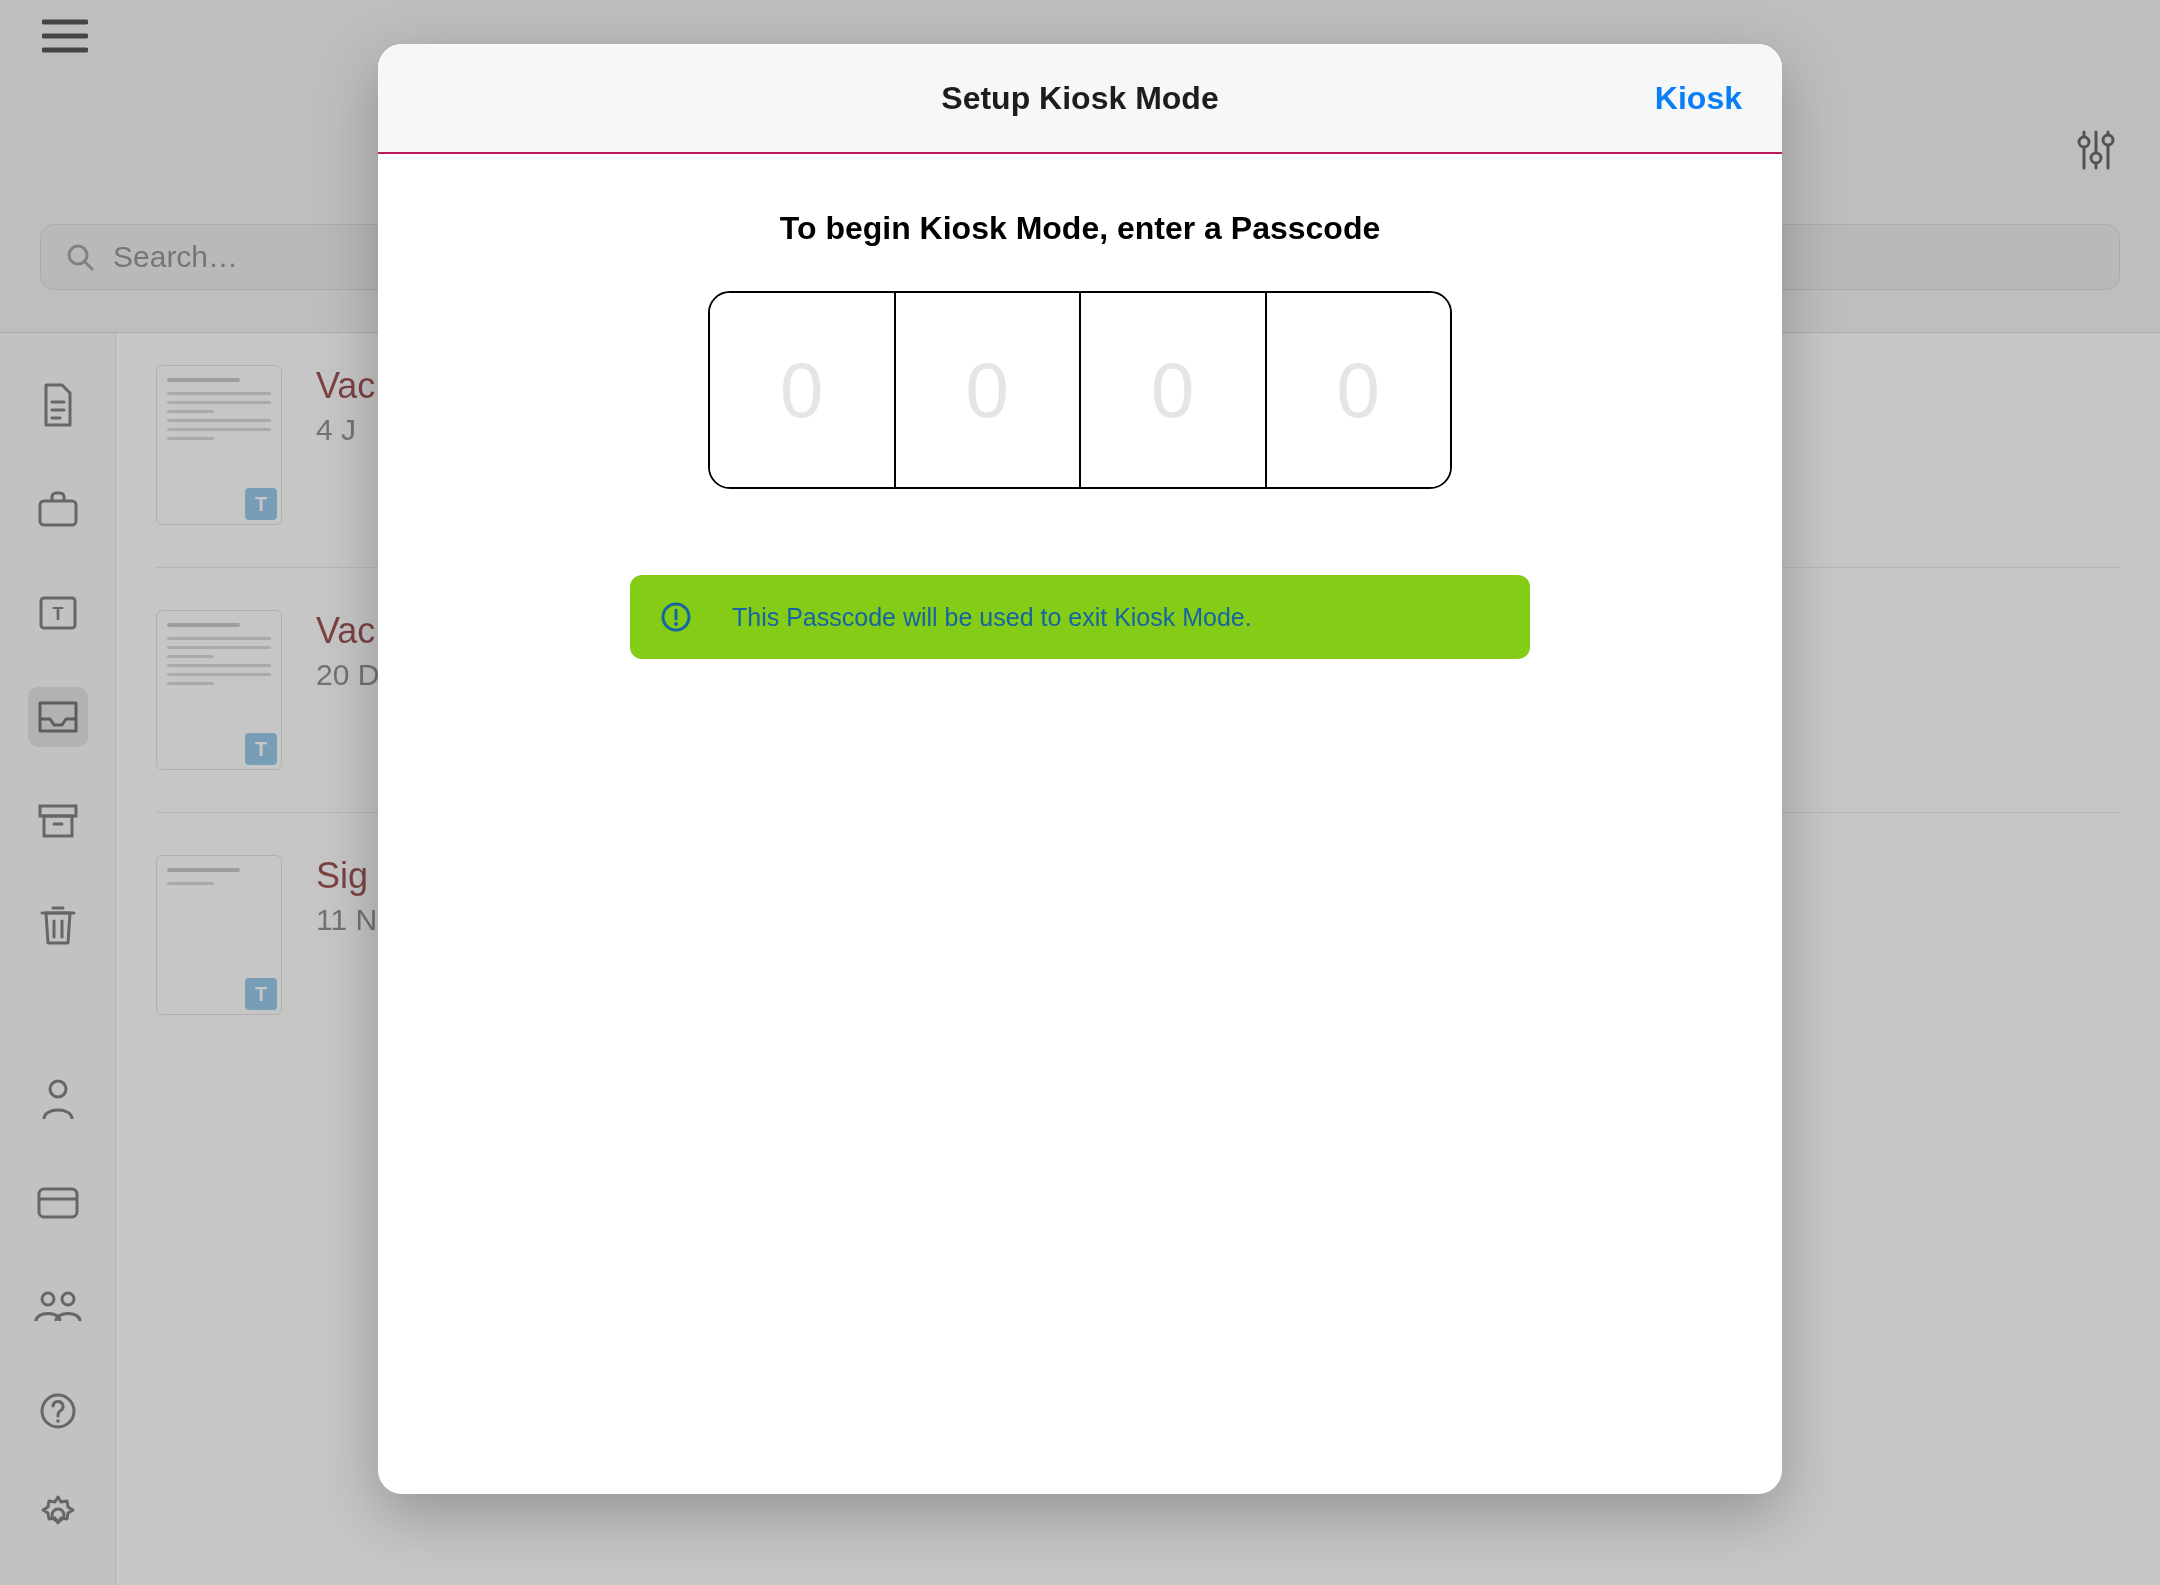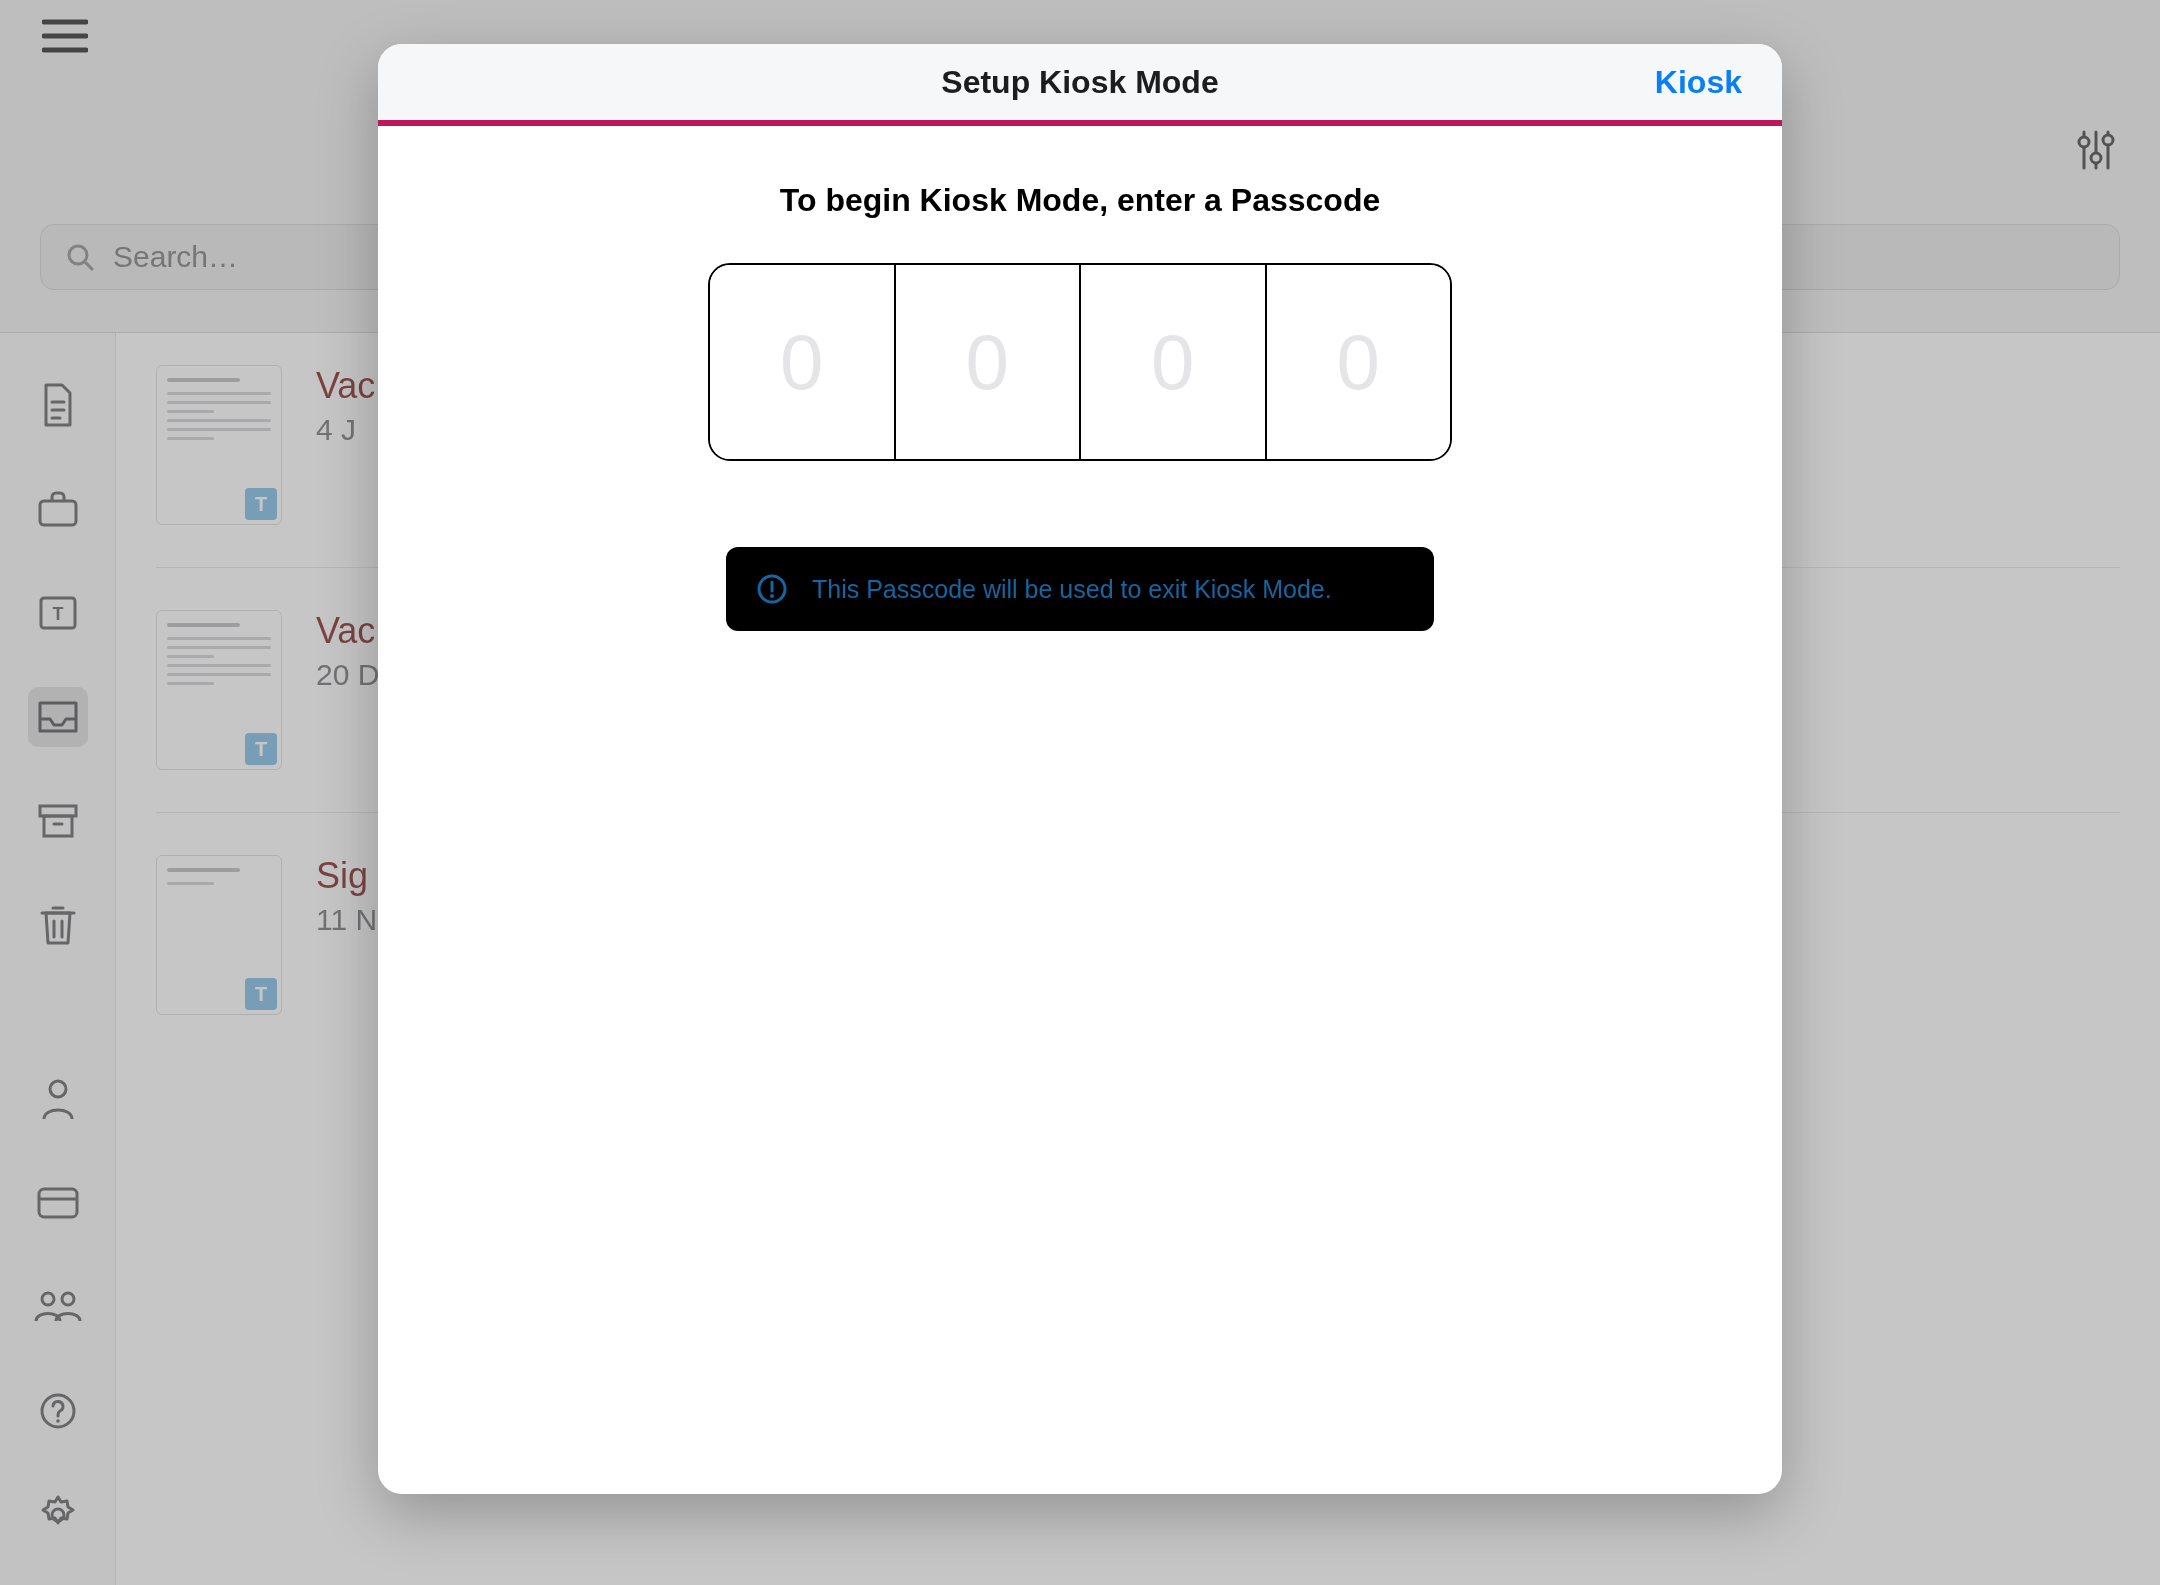--- a/index.html
+++ b/index.html
@@ -195,23 +195,23 @@
       height: 1450px;
       background: #fff;
       border-radius: 24px;
       overflow: hidden;
       box-shadow: 0 20px 60px rgba(0,0,0,0.25);
       display: flex;
       flex-direction: column;
     }
 
     .modal-header {
-      height: 82px;
+      height: 110px;
       background: #f6f7f9;
-      border-bottom: 6px solid #be185d;
+      border-bottom: 2px solid #be185d;
       display: flex;
       align-items: center;
       justify-content: center;
       position: relative;
     }
 
     .modal-title {
       font-size: 32px;
       font-weight: 600;
       color: #1d1d1f;
@@ -273,27 +273,27 @@
       font-weight: 400;
       color: #000;
       background: transparent;
     }
     .passcode-input::placeholder {
       color: #e5e5e7;
     }
 
     .info-banner {
       margin-top: 86px;
-      width: 708px;
-      background: #000000;
+      width: 900px;
+      background: #84cc16;
       border-radius: 12px;
       padding: 26px 30px;
       display: flex;
       align-items: center;
-      gap: 24px;
+      gap: 40px;
     }
 
     .info-text {
       font-size: 25px;
       color: #1565a3;
     }
 
     .ico { display:block; }
   </style>
 </head>

